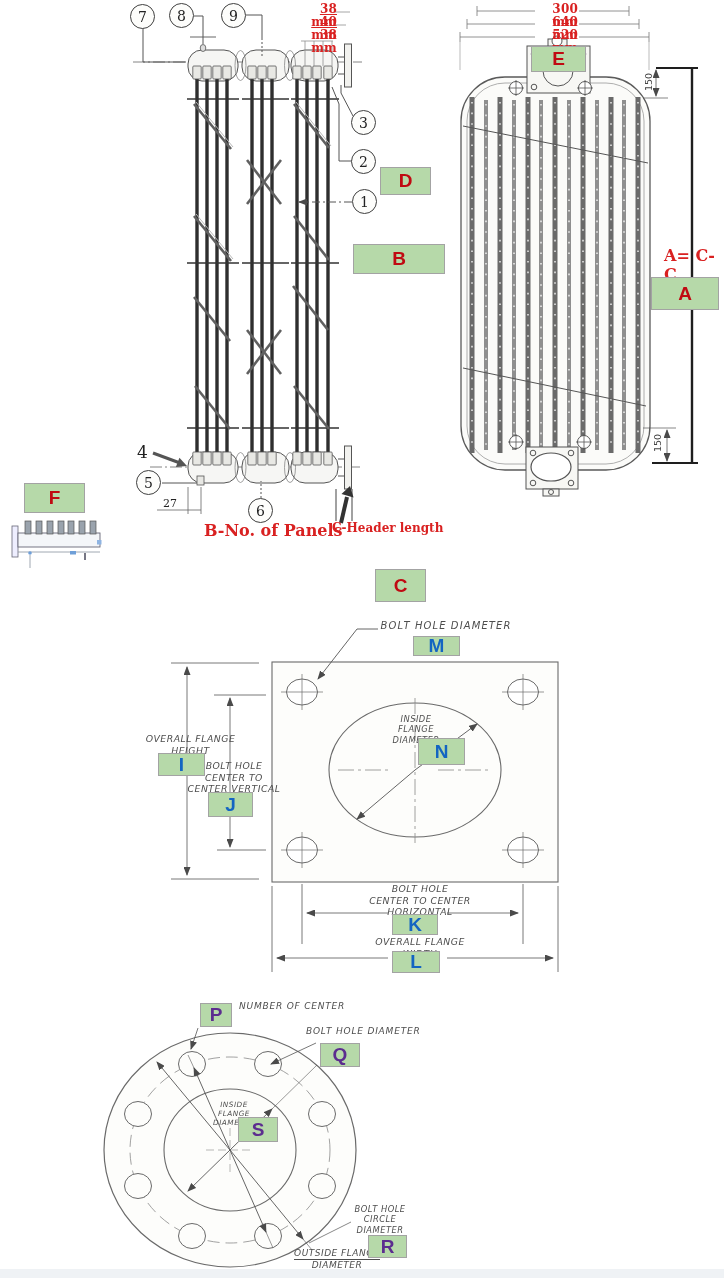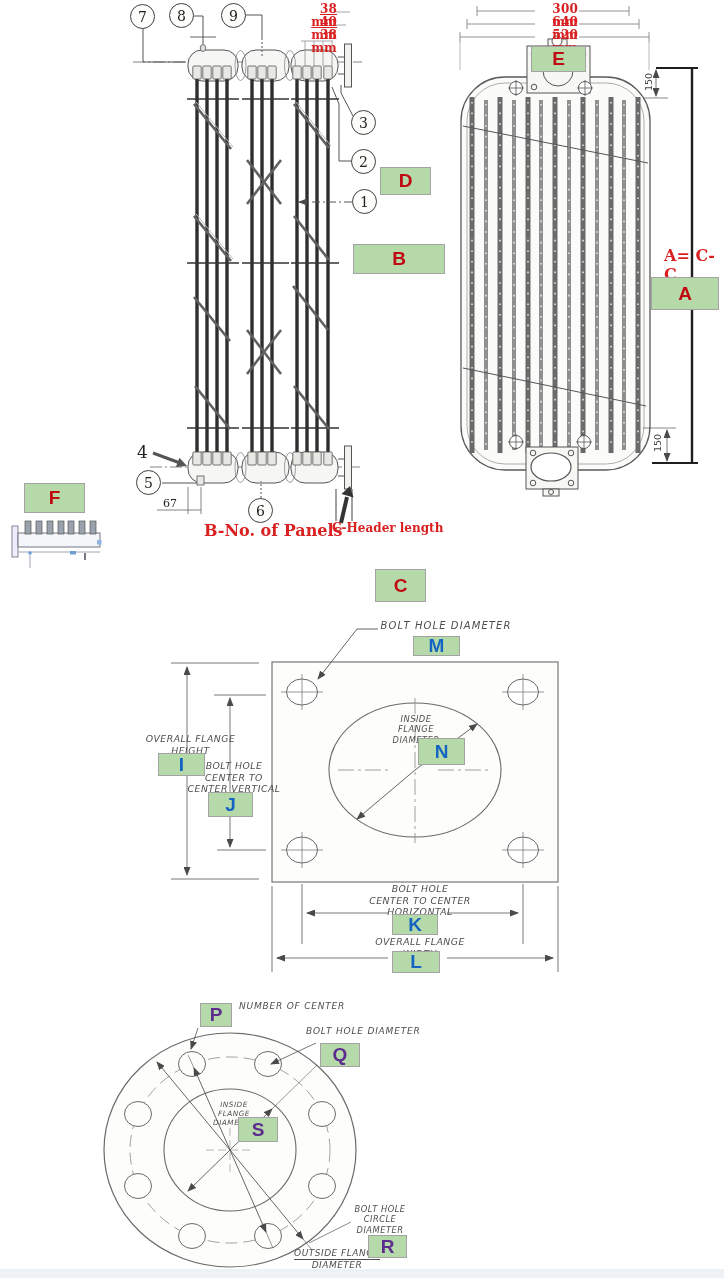--- a/index.html
+++ b/index.html
@@ -382,21 +382,21 @@
 
   <span class="balloon" style="left:130px;top:4px;">7</span>
   <span class="balloon" style="left:169px;top:3px;">8</span>
   <span class="balloon" style="left:221px;top:3px;">9</span>
   <span class="balloon" style="left:351px;top:110px;">3</span>
   <span class="balloon" style="left:351px;top:149px;">2</span>
   <span class="balloon" style="left:352px;top:189px;">1</span>
   <span class="balloon" style="left:136px;top:470px;">5</span>
   <span class="balloon" style="left:248px;top:498px;">6</span>
   <span class="plain" style="left:137px;top:442px;font-size:17px;">4</span>
-  <span class="plain" style="left:163px;top:497px;font-size:11px;">67</span>
+  <span class="plain" style="left:163px;top:497px;font-size:11px;">27</span>
 
   <span class="redserif dimred" style="left:292px;top:3px;text-decoration:underline;">38 mm</span>
   <span class="redserif dimred" style="left:292px;top:16px;">40 mm</span>
   <span class="redserif dimred" style="left:292px;top:29px;">38 mm</span>
 
   <span class="redserif" style="left:204px;top:521px;font-size:16px;">B-No. of Panels</span>
   <span class="redserif" style="left:332px;top:521px;font-size:12px;">C-Header length</span>
 
   <span class="redserif dimred" style="left:533px;top:3px;">300 mm</span>
   <span class="redserif dimred" style="left:533px;top:16px;">640 mm</span>

